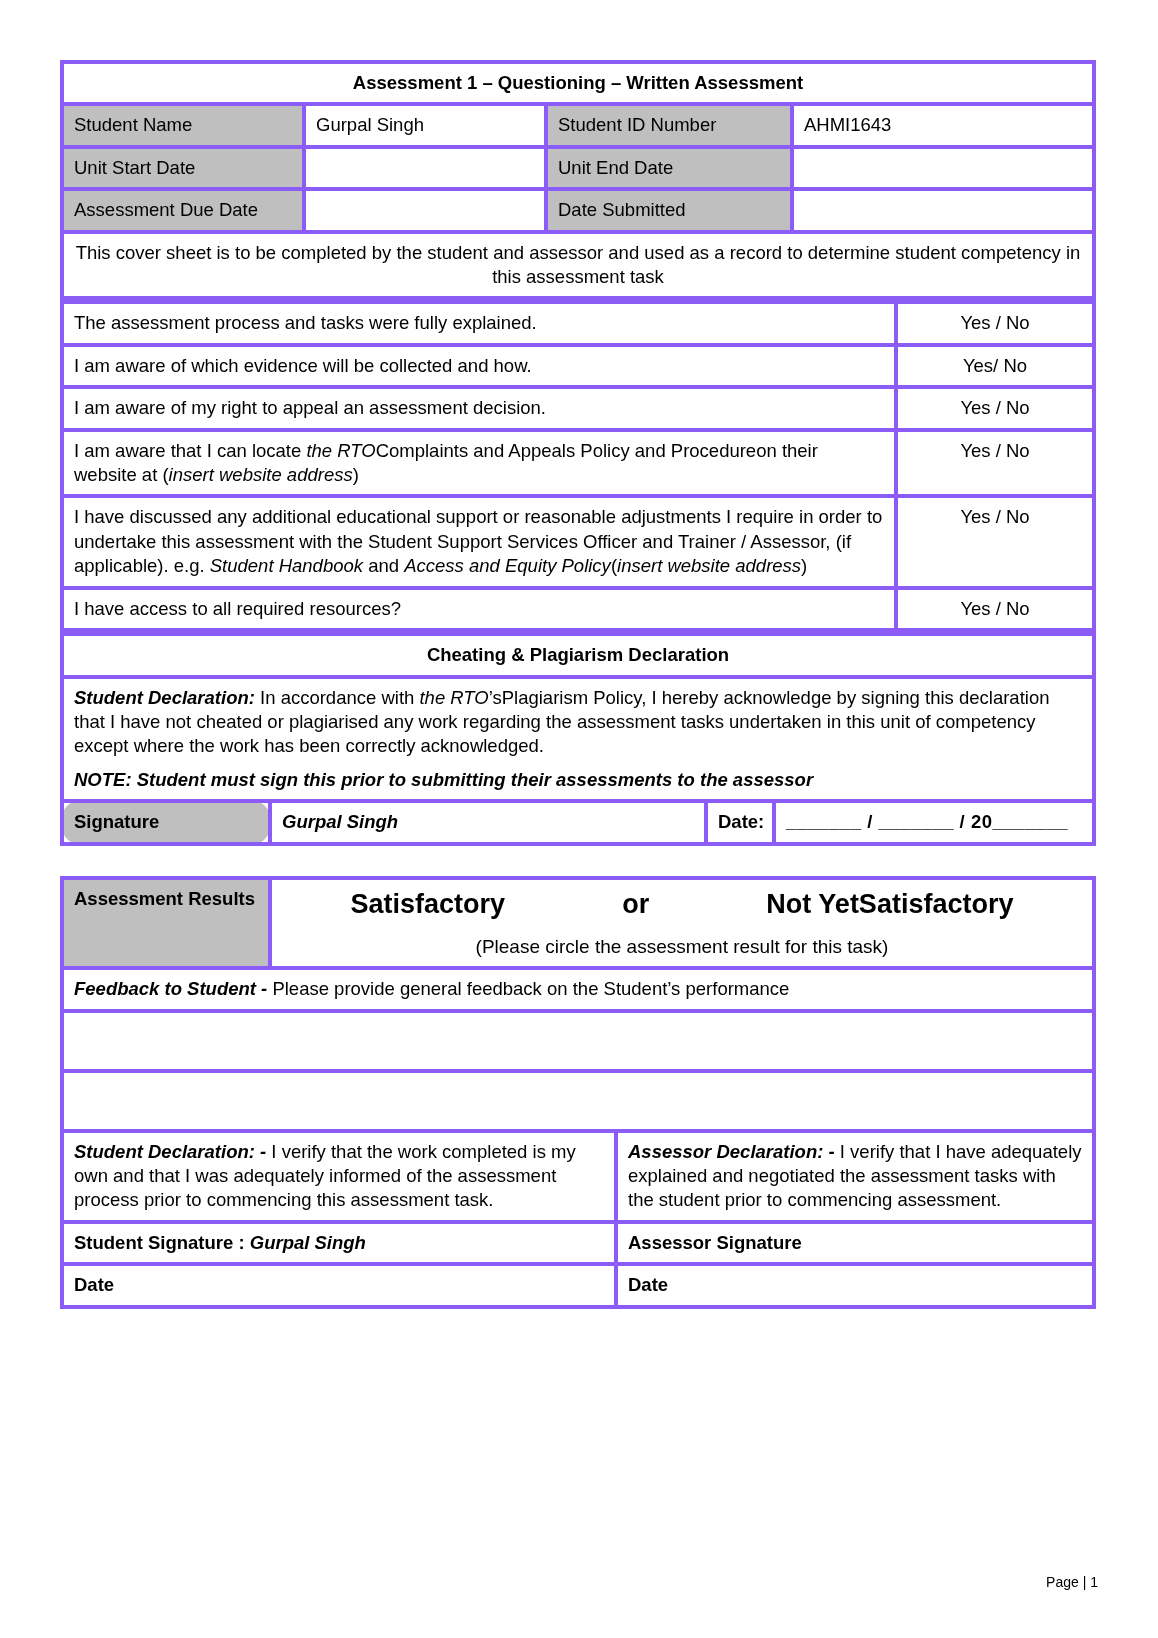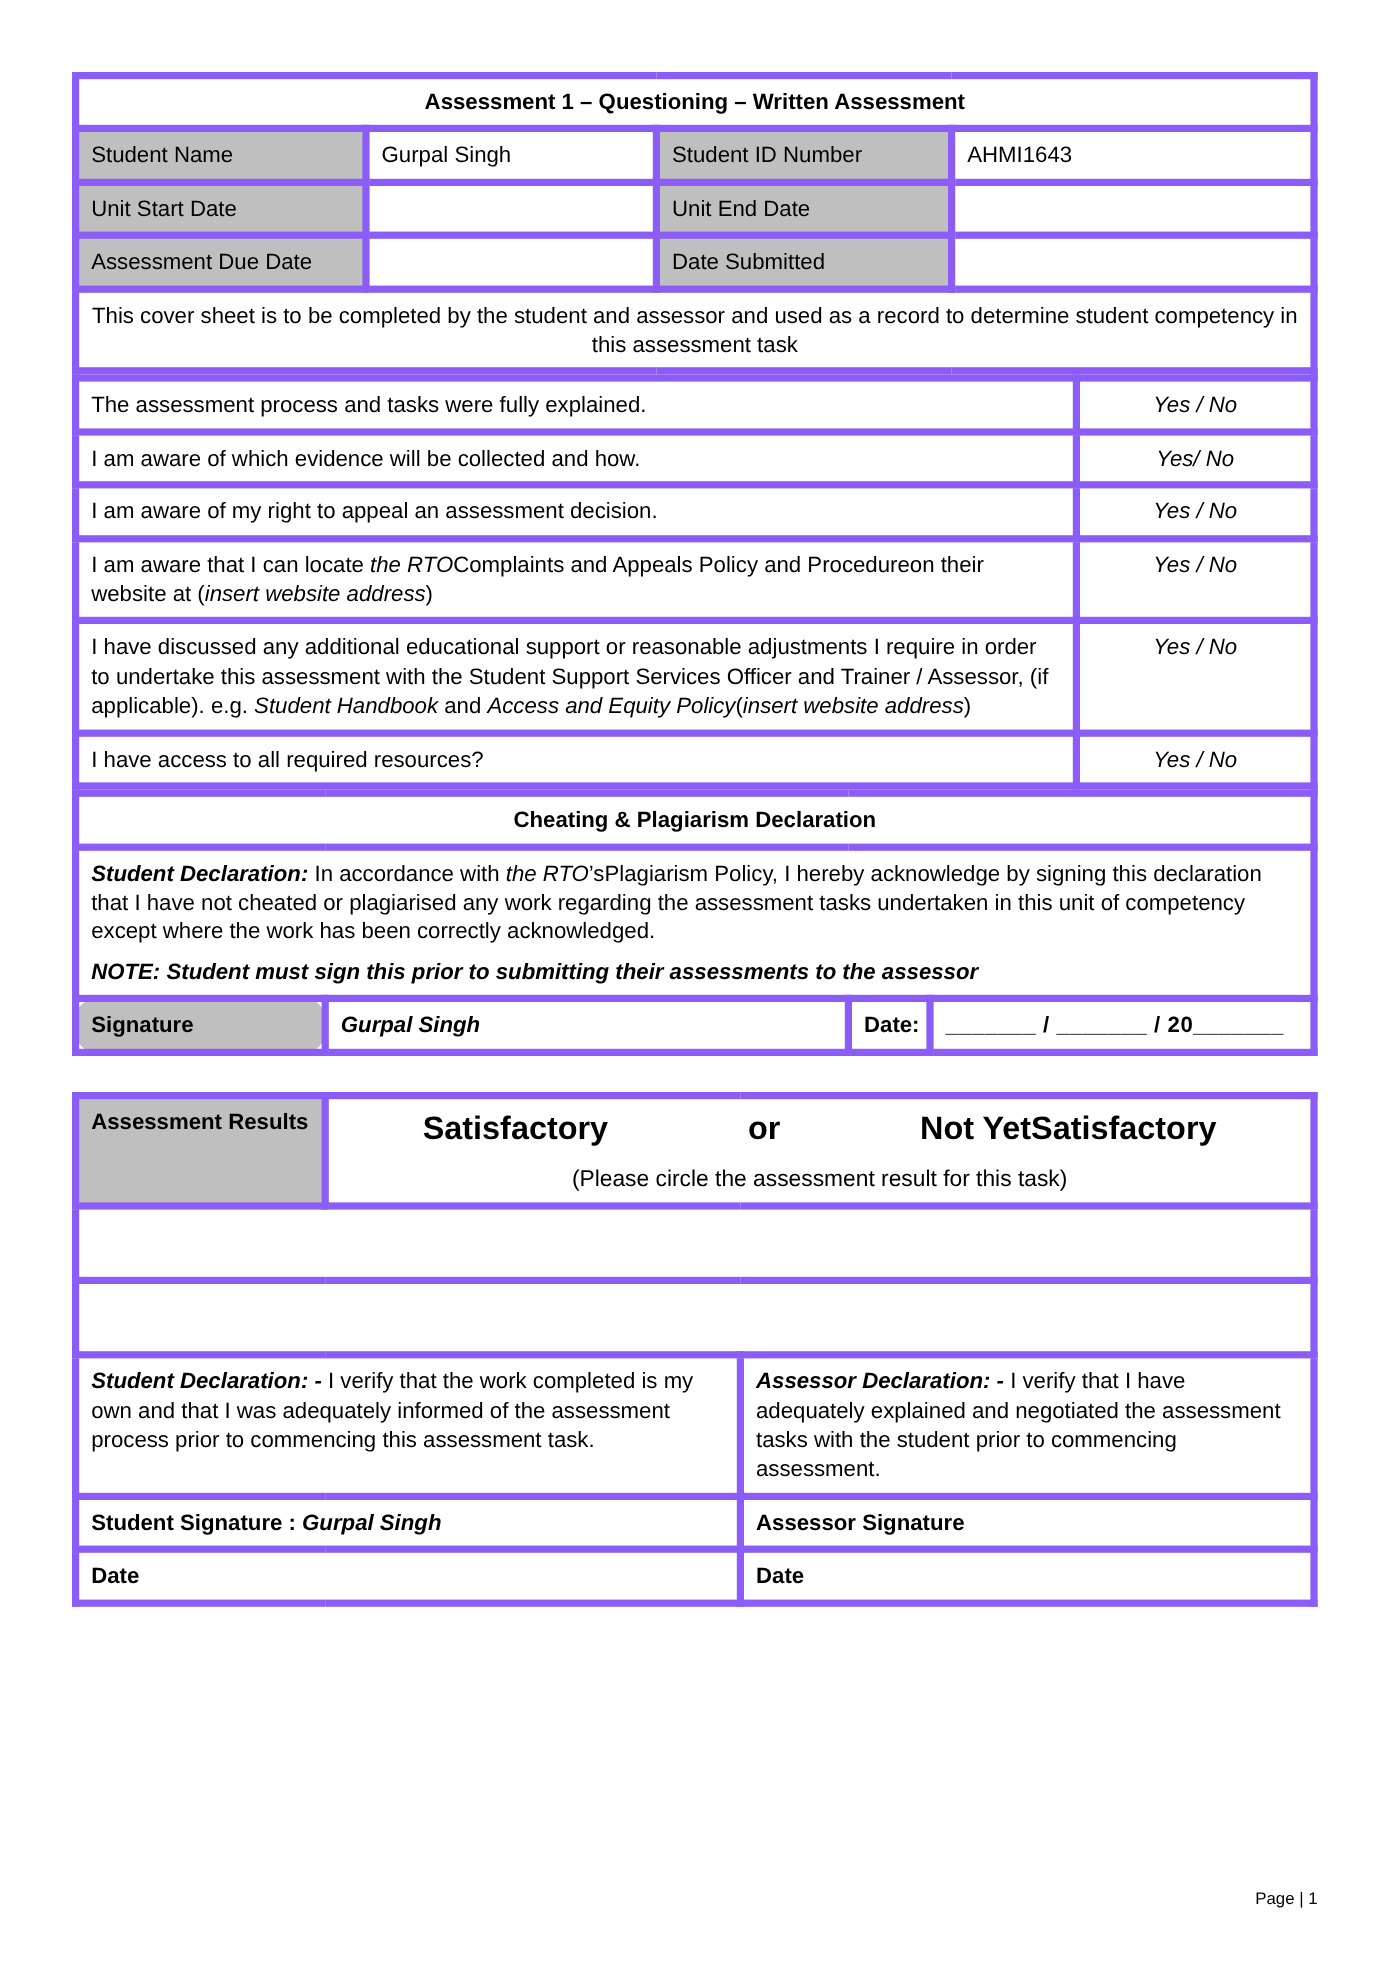--- a/index.html
+++ b/index.html
@@ -21,21 +21,21 @@
     height: 1638px;
     box-sizing: border-box;
     padding: 60px 60px 0 60px;
   }
   table.doc {
     border-collapse: collapse;
     width: 1032px;
     table-layout: fixed;
   }
   table.doc td {
-    border: 6px solid #8b5cf6;
+    border: 4px solid #8b5cf6;
     padding: 7px 10px;
     vertical-align: top;
     font-size: 18.5px;
     line-height: 1.32;
   }
   .shade {
     background: #bfbfbf;
   }
   .title-cell {
     text-align: center;
@@ -47,21 +47,20 @@
     text-align: center;
     font-size: 18.5px;
     padding: 12px 30px 14px 30px;
     line-height: 1.34;
   }
   .yesno {
     text-align: center;
     white-space: nowrap;
     vertical-align: middle;
     font-size: 18.5px;
-    font-style: italic;
   }
   .q-cell { vertical-align: middle; }
   .bold { font-weight: bold; font-style: italic; }
   .ital { font-style: italic; }
   .section-head {
     text-align: center;
     font-weight: bold;
     font-size: 19px;
     padding: 11px 10px 12px 10px;
   }
@@ -253,20 +252,23 @@
         <td colspan="2" class="results-main">
           <div class="results-row">
             <span>Satisfactory</span>
             <span>or</span>
             <span>Not YetSatisfactory</span>
           </div>
           <div class="results-note">(Please circle the assessment result for this task)</div>
         </td>
       </tr>
       <tr>
+        <td colspan="3"><span class="bold">Feedback to Student -</span><span> Please provide general feedback on the Student’s performance</span></td>
+      </tr>
+      <tr>
         <td colspan="3" class="feedback-blank">&nbsp;</td>
       </tr>
       <tr>
         <td colspan="3" class="feedback-blank">&nbsp;</td>
       </tr>
       <tr>
         <td colspan="2" class="twocol-decl"><span class="bold">Student Declaration: -</span><span> I verify that the work completed is my own and that I was adequately informed of the assessment process prior to commencing this assessment task.</span></td>
         <td class="twocol-decl"><span class="bold">Assessor Declaration: -</span><span> I verify that I have adequately explained and negotiated the assessment tasks with the student prior to commencing assessment.</span></td>
       </tr>
       <tr>

